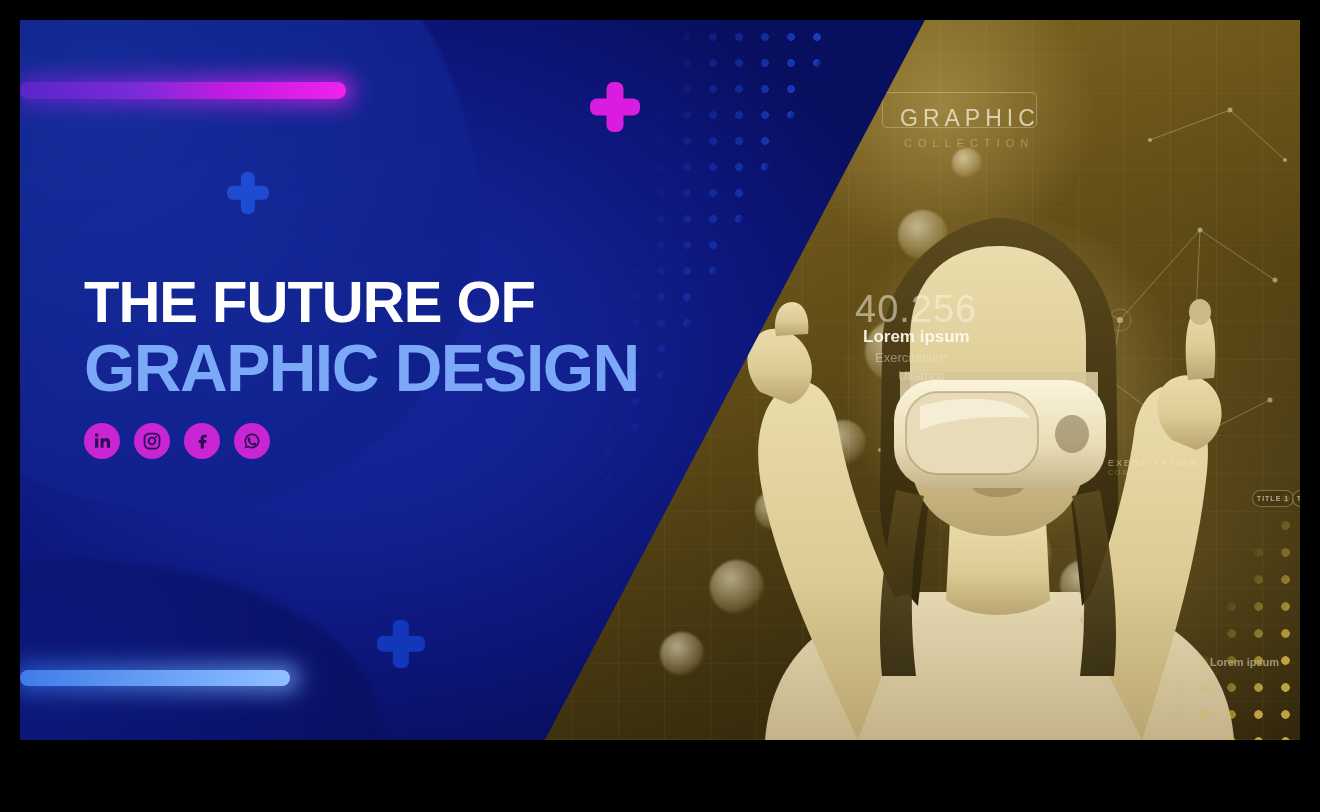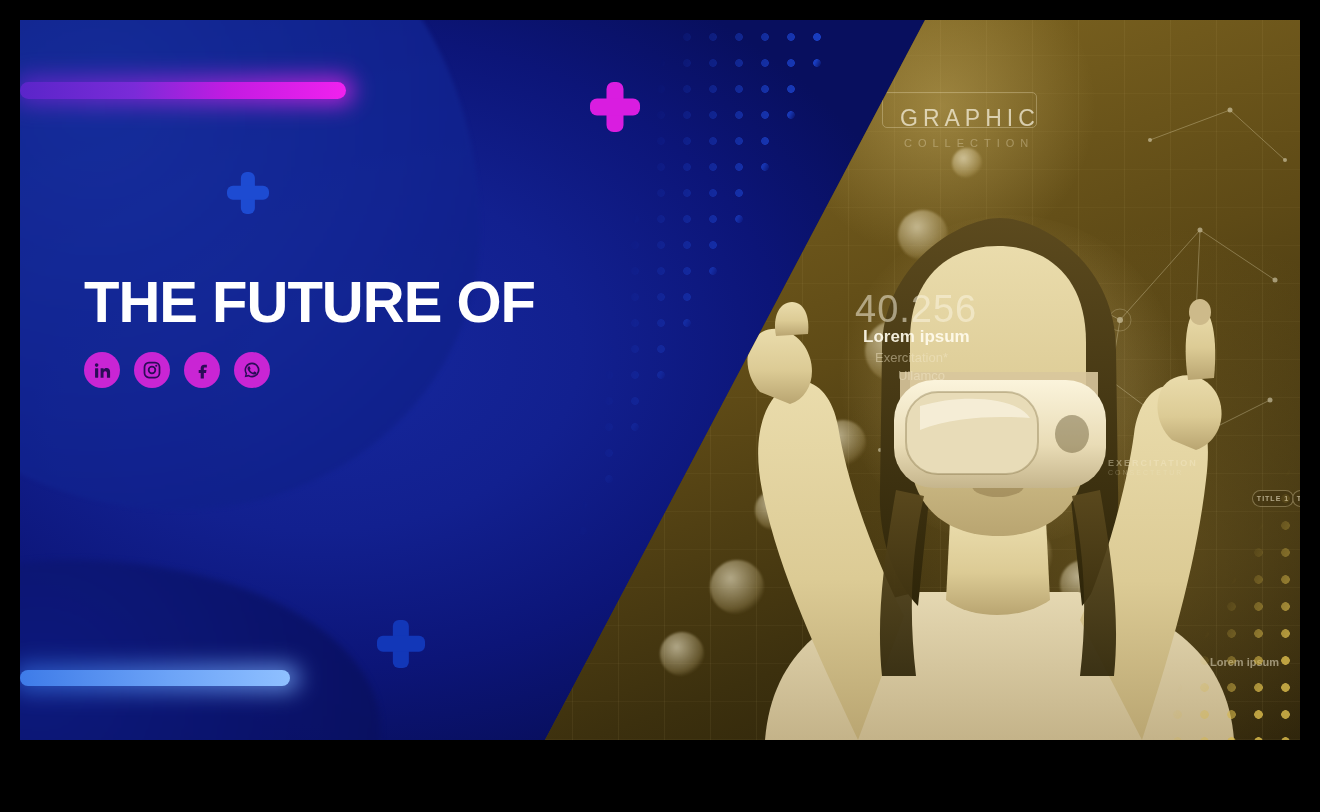--- a/index.html
+++ b/index.html
@@ -369,20 +369,21 @@
         <i></i>
         <b></b>
       </div>
     <div class="plus plus-blue-lg">
         <i></i>
         <b></b>
       </div>
 
     <div class="textblock">
       <div class="title-1">THE FUTURE OF</div>
+      <div class="title-2">GRAPHIC DESIGN</div>
 
       <div class="socials">
         <div class="soc" title="LinkedIn">
           <svg width="19" height="19" viewBox="0 0 24 24">
             <rect x="2.6" y="9" width="4" height="12" rx="0.6" fill="#2B0C57"></rect>
             <circle cx="4.6" cy="5.2" r="2.3" fill="#2B0C57"></circle>
             <path d="M9.6 9h3.8v1.7c.6-1.1 1.9-2 3.7-2 2.8 0 4.5 1.8 4.5 5.1V21h-4v-5.6c0-1.6-.6-2.6-2-2.6-1.2 0-1.9.8-2.2 1.6-.1.3-.1.7-.1 1.1V21h-3.7V9z" fill="#2B0C57"></path>
           </svg>
         </div>
         <div class="soc" title="Instagram">

